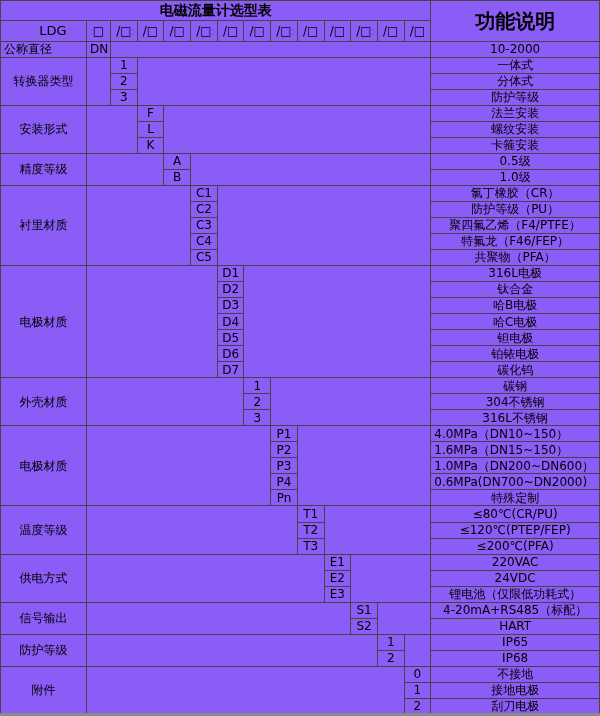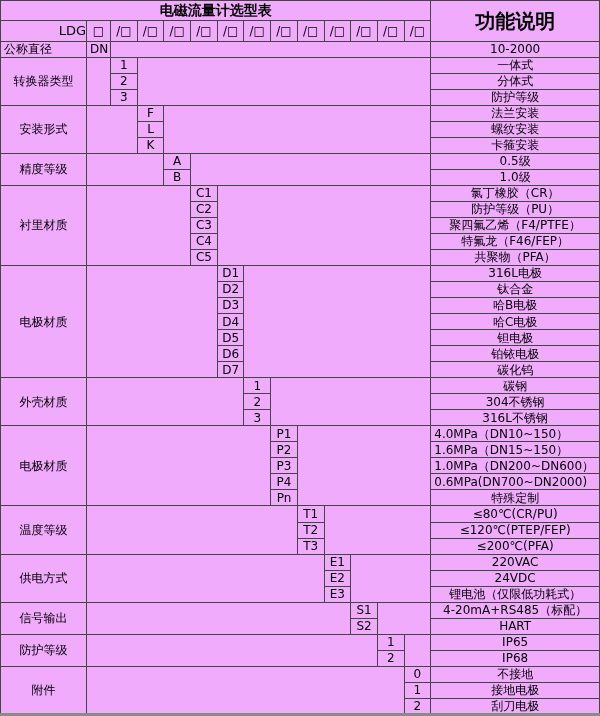--- a/index.html
+++ b/index.html
@@ -1,31 +1,31 @@
 <!DOCTYPE html>
 <html><head>
 <meta charset="utf-8">
 <style>
   html,body{margin:0;padding:0;background:#fff;}
   .wrap{width:600px;height:716px;background:#fff;overflow:hidden;}
   table.sel{
     width:600px;height:716px;
     border-collapse:collapse;table-layout:fixed;
     font-family:"DejaVu Sans",sans-serif;
-    font-size:12px;color:#000;background:#f0abfc;
+    font-size:12px;color:#000;background:#8b5cf6;
     border:1px solid #444;border-bottom:3px solid #8a8a8a;
   }
   td{border:1px solid #444;padding:0;vertical-align:middle;text-align:center;
      overflow:hidden;white-space:nowrap;line-height:1.05;}
   tr.h-title{height:20px;}
   tr.h-ldg{height:21px;}
   tr.r{height:16px;}
   td.title{font-weight:bold;font-size:14px;}
   td.fnh{font-weight:bold;font-size:20px;}
-  td.ldg{text-align:right;padding-left:19px;font-size:13px;}
+  td.ldg{text-align:center;padding-left:19px;font-size:13px;}
   td.slot{font-size:12px;}
   td.lbl{font-size:12px;margin-top:12px;}
   td.lbl-left{text-align:left;padding-left:3px;}
   td.code{font-size:12px;}
   td.desc{font-size:12px;}
   td.dl{text-align:left;padding-left:3px;}
   td.sp{border-top:1px solid #444;border-bottom:1px solid #444;}
 </style>
 </head>
 <body>

